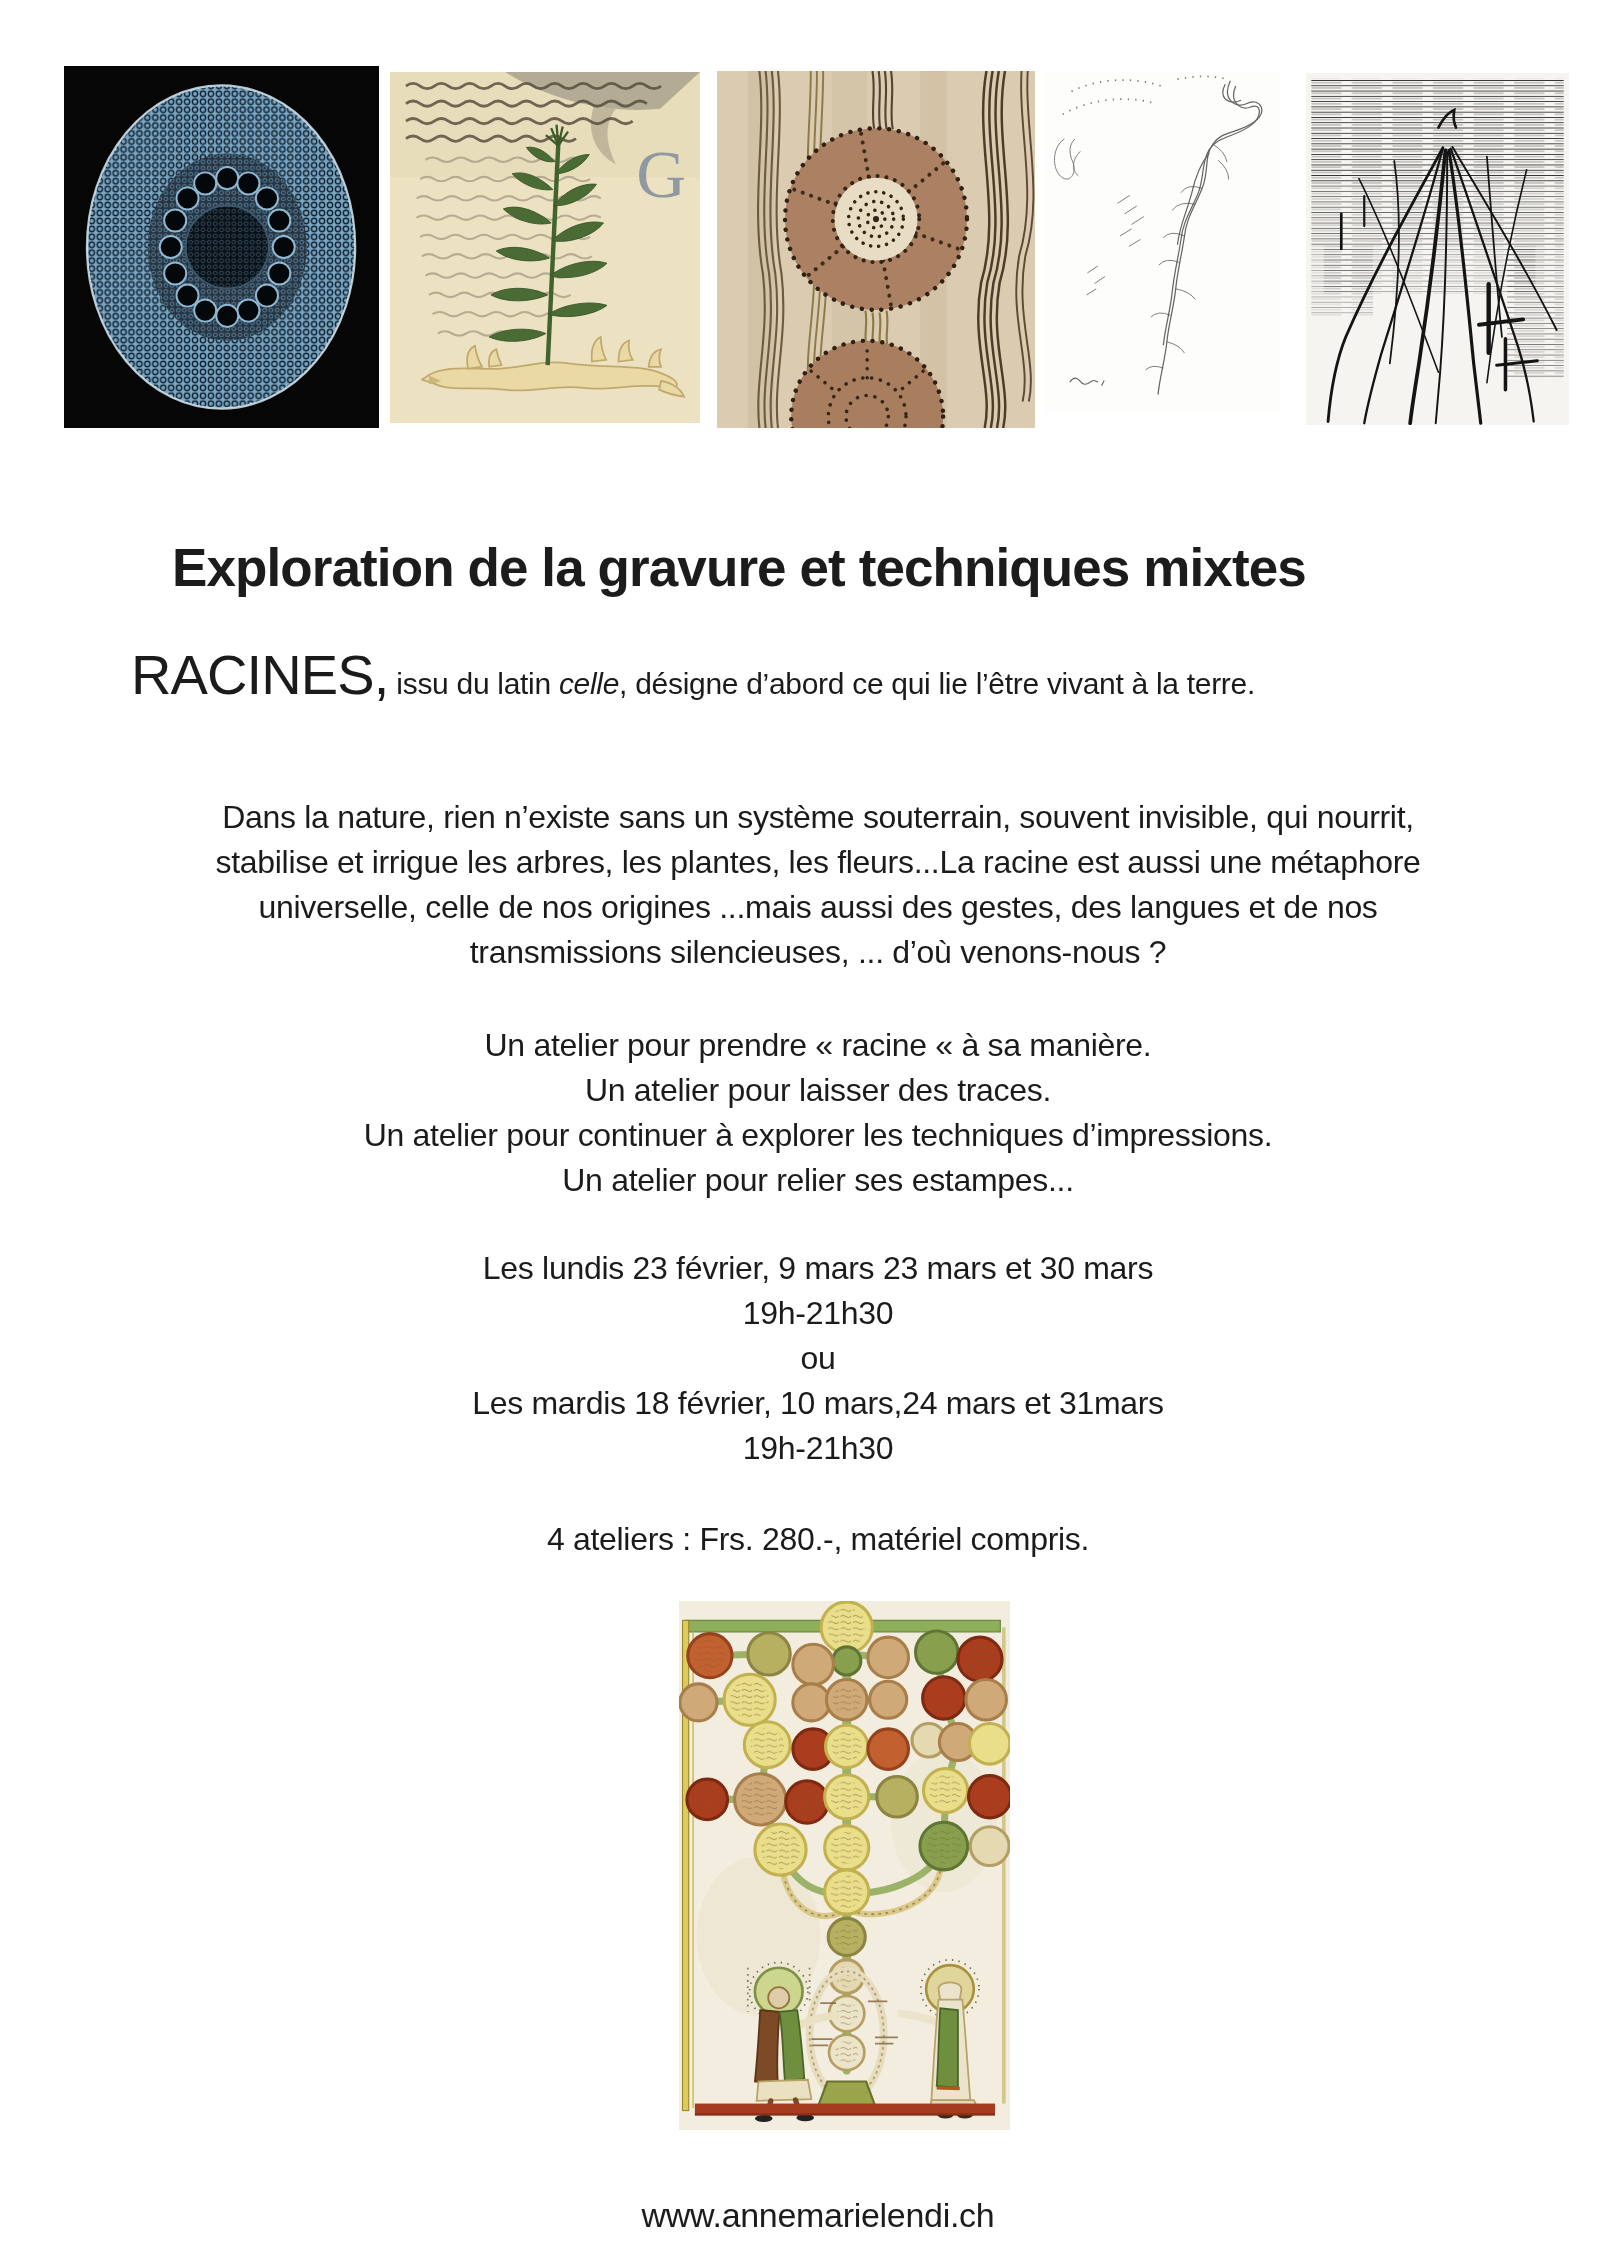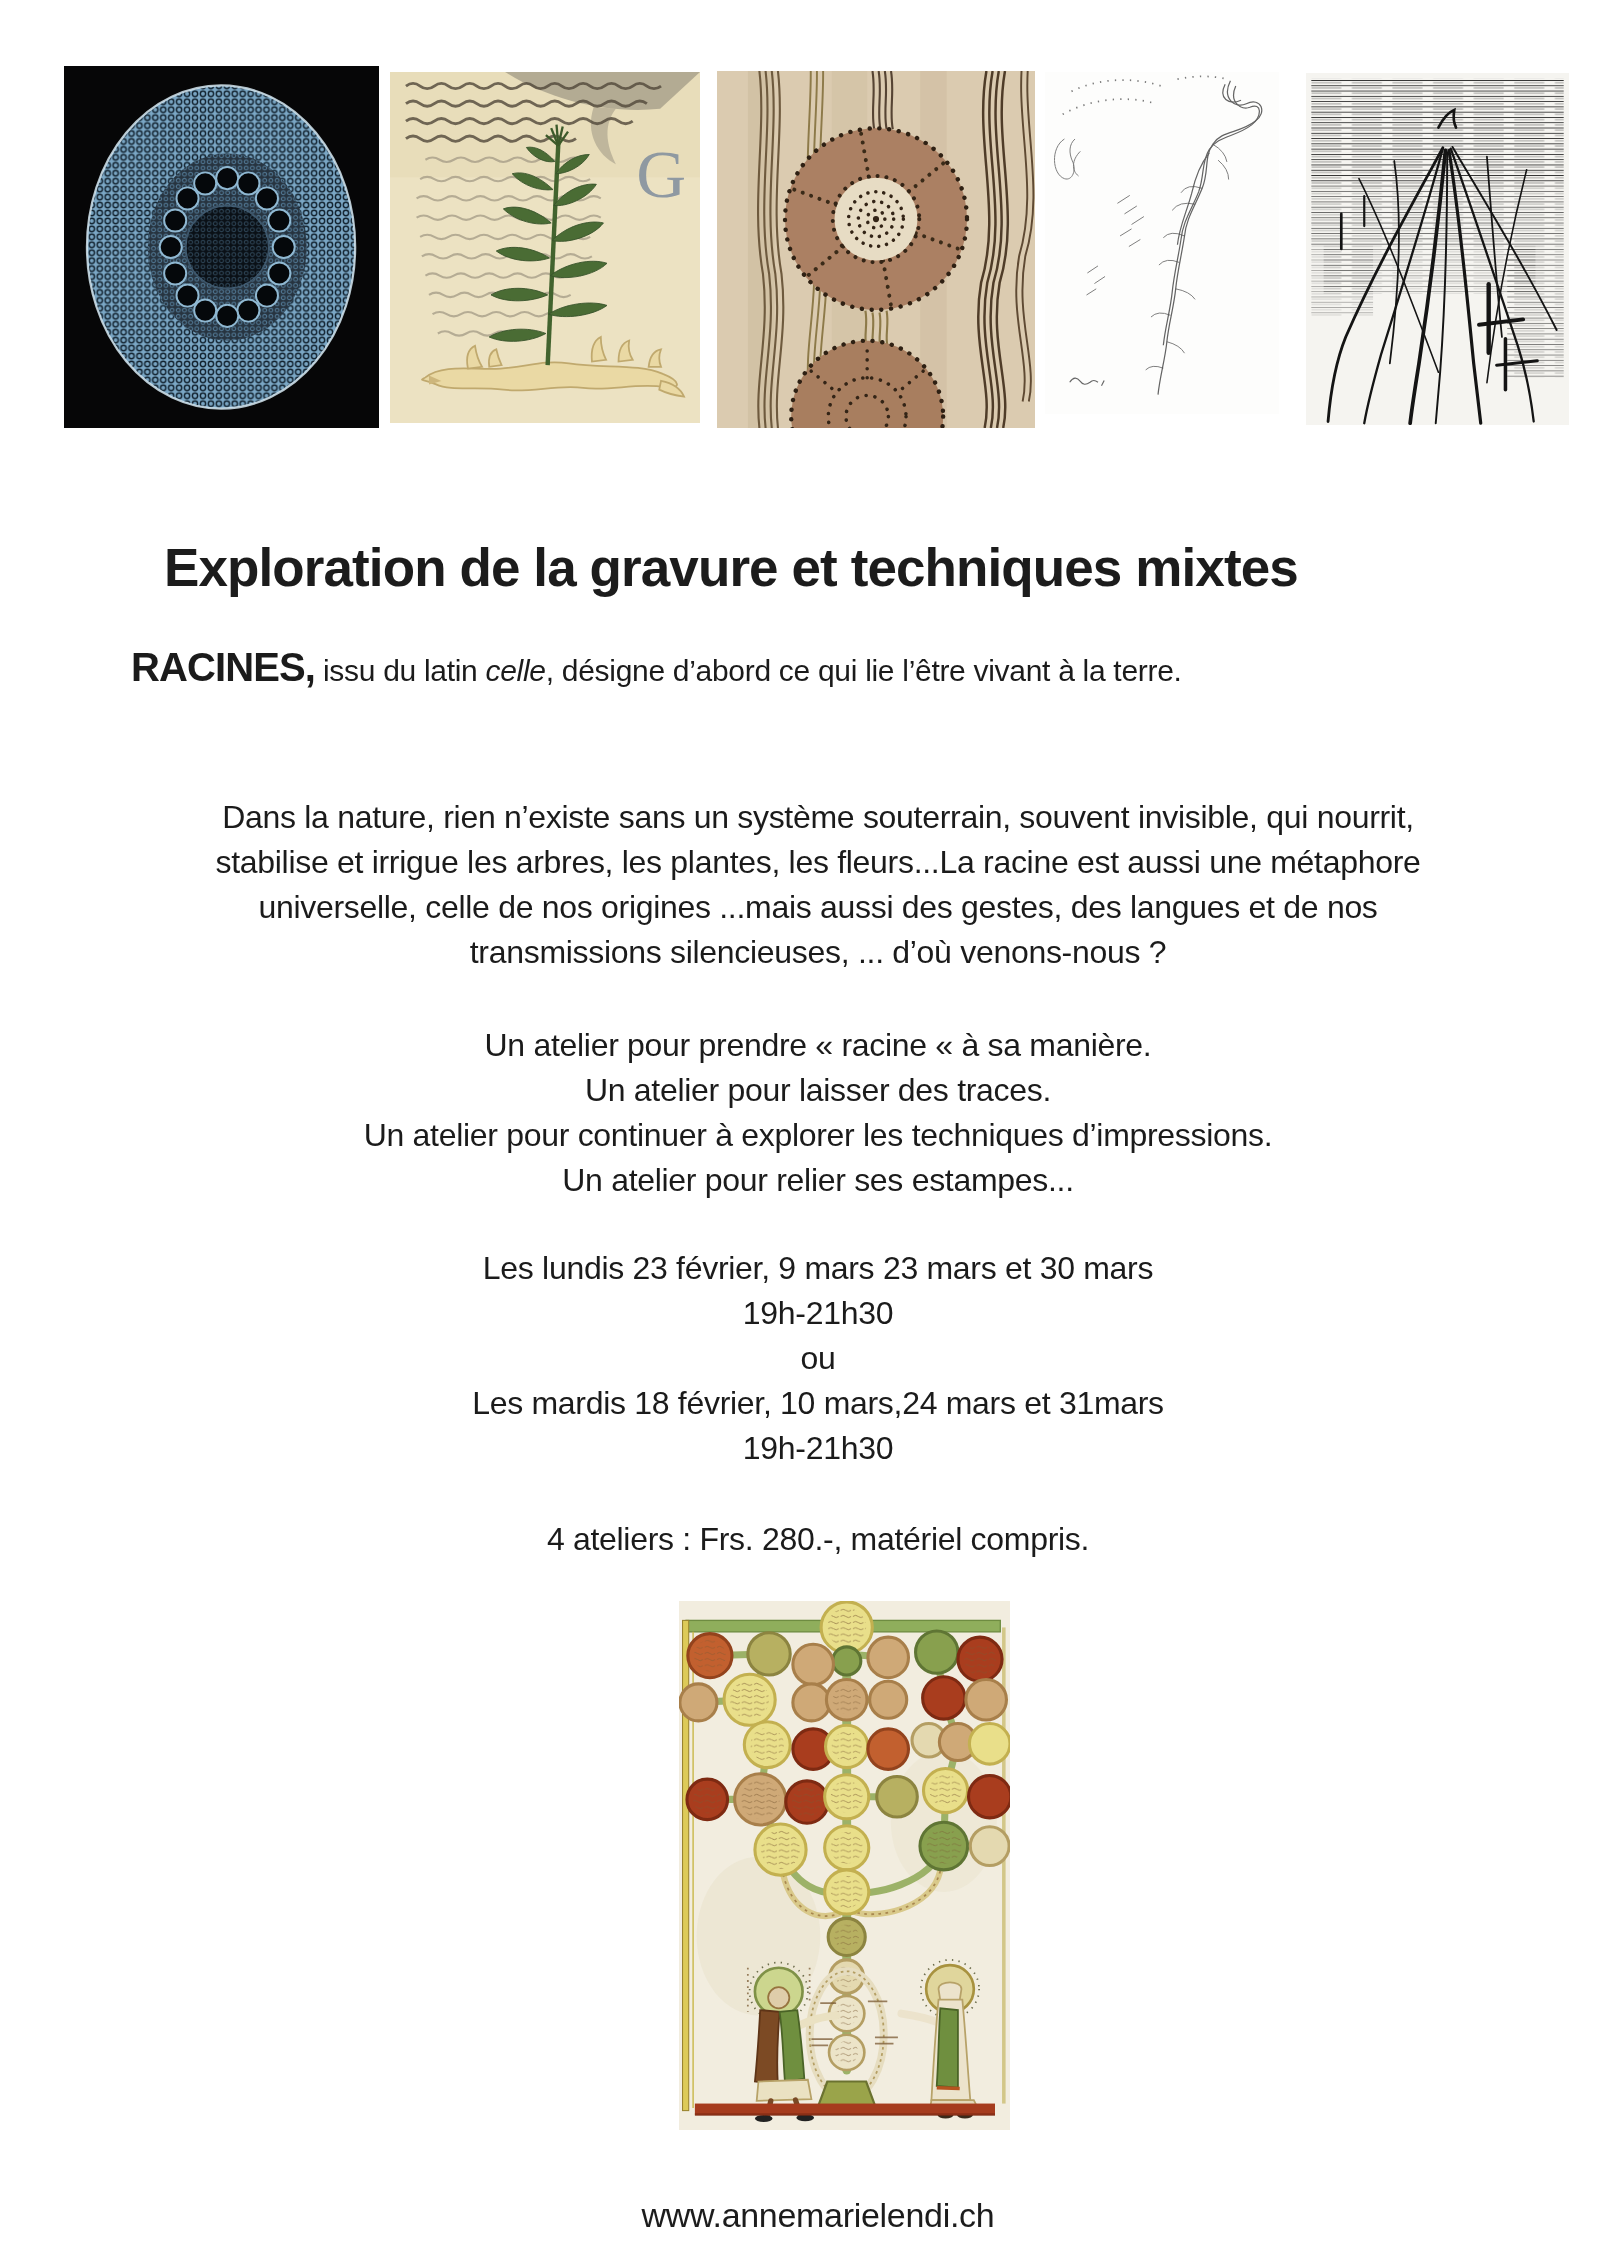--- a/index.html
+++ b/index.html
@@ -3,25 +3,25 @@
 <meta charset="utf-8">
 <style>
   html,body{margin:0;padding:0;background:#ffffff;}
   .page{
     position:relative;width:1620px;height:2258px;background:#ffffff;
     font-family:"Liberation Sans", sans-serif;color:#1b1b1b;overflow:hidden;
   }
   .art{position:absolute;display:block;}
   .art svg{display:block;width:100%;height:100%;}
   .title{
-    position:absolute;left:164px;top:501px;font-size:53px;letter-spacing:-0.9px;
+    position:absolute;left:172px;top:501px;font-size:53px;letter-spacing:-0.9px;
     white-space:nowrap;color:#1c1c1c;
   }
   .racines-line{position:absolute;left:131px;top:647px;white-space:nowrap;line-height:1;}
-  .racines-word{font-size:40px;letter-spacing:-0.9px;font-weight:bold;}
+  .racines-word{font-size:56px;letter-spacing:-0.9px;}
   .racines-rest{font-size:30px;letter-spacing:-0.3px;text-align:right;}
   .racines-rest i{font-style:italic;}
   .centered-block{position:absolute;left:8px;width:100%;text-align:center;}
   .body-line{font-size:32px;line-height:45px;letter-spacing:-0.3px;}
   .intro{top:795px;}
   .ateliers{top:1023px;}
   .schedule{top:1246px;}
   .price{top:1517px;}
   .website{top:2188px;font-size:34px;letter-spacing:-0.3px;color:#1c1c1c;text-decoration:none;}
   a.website{display:block;margin-top:8px;}

